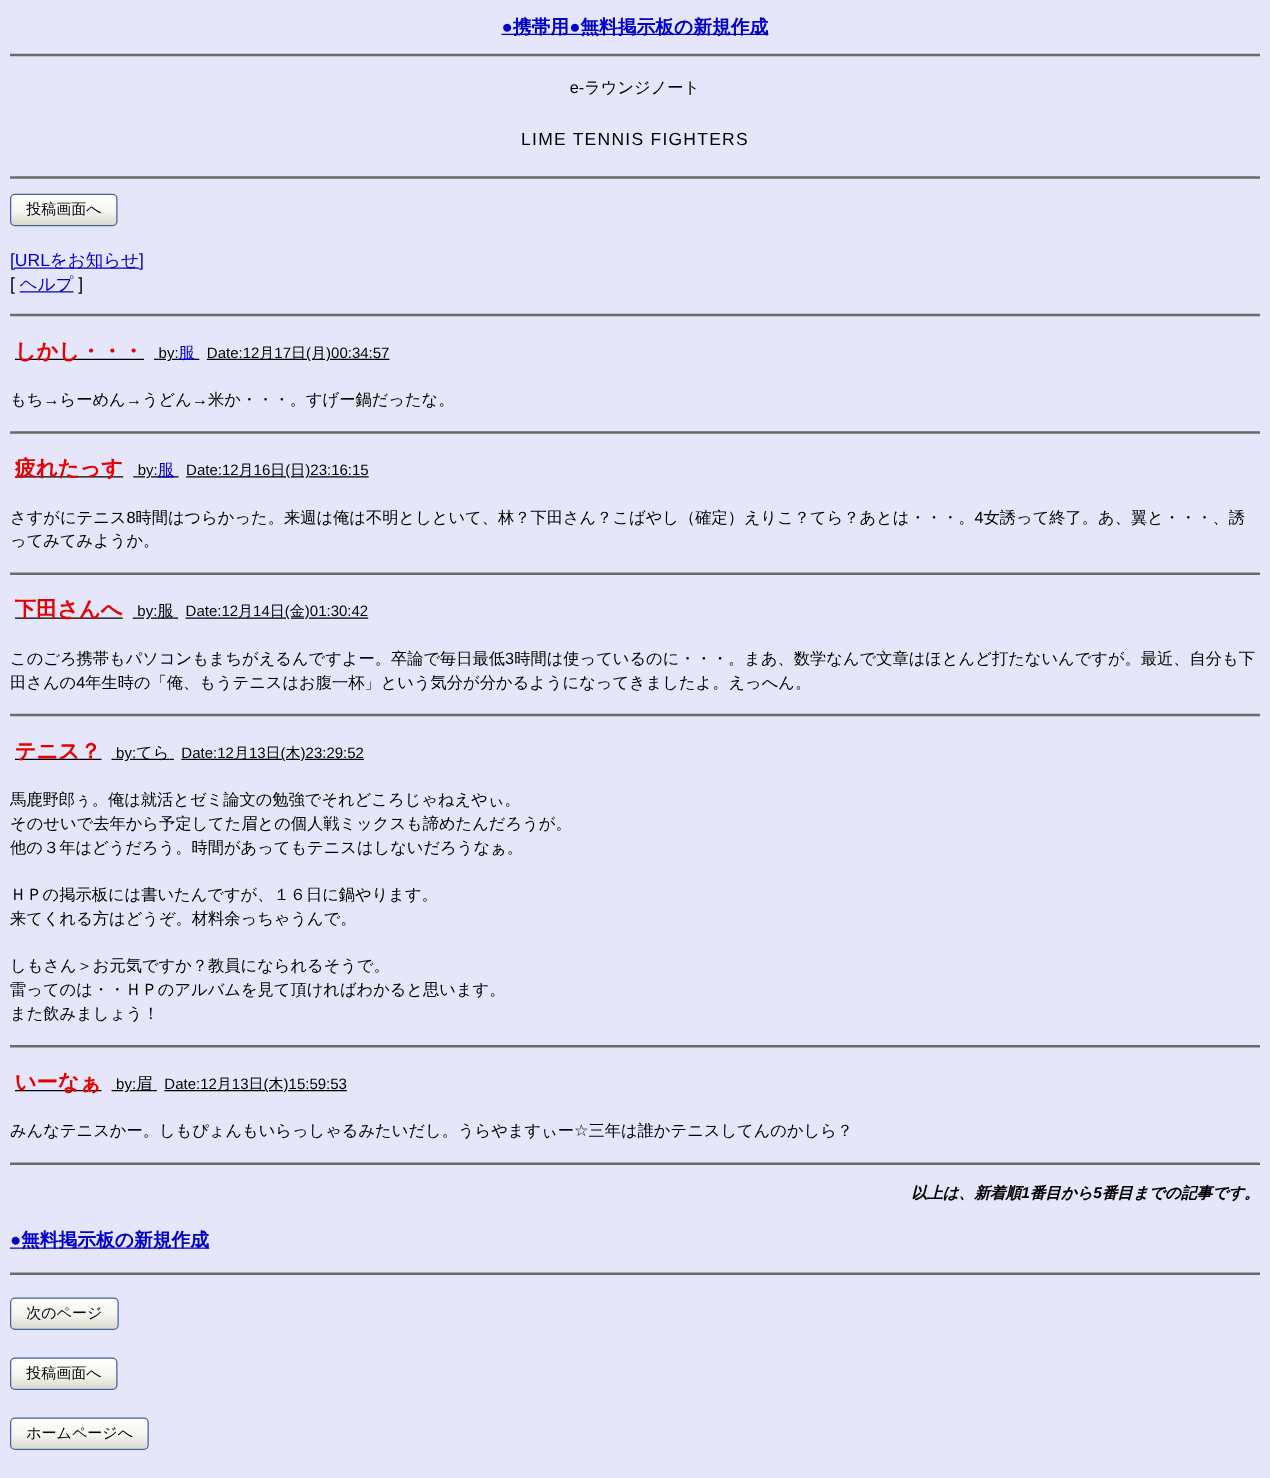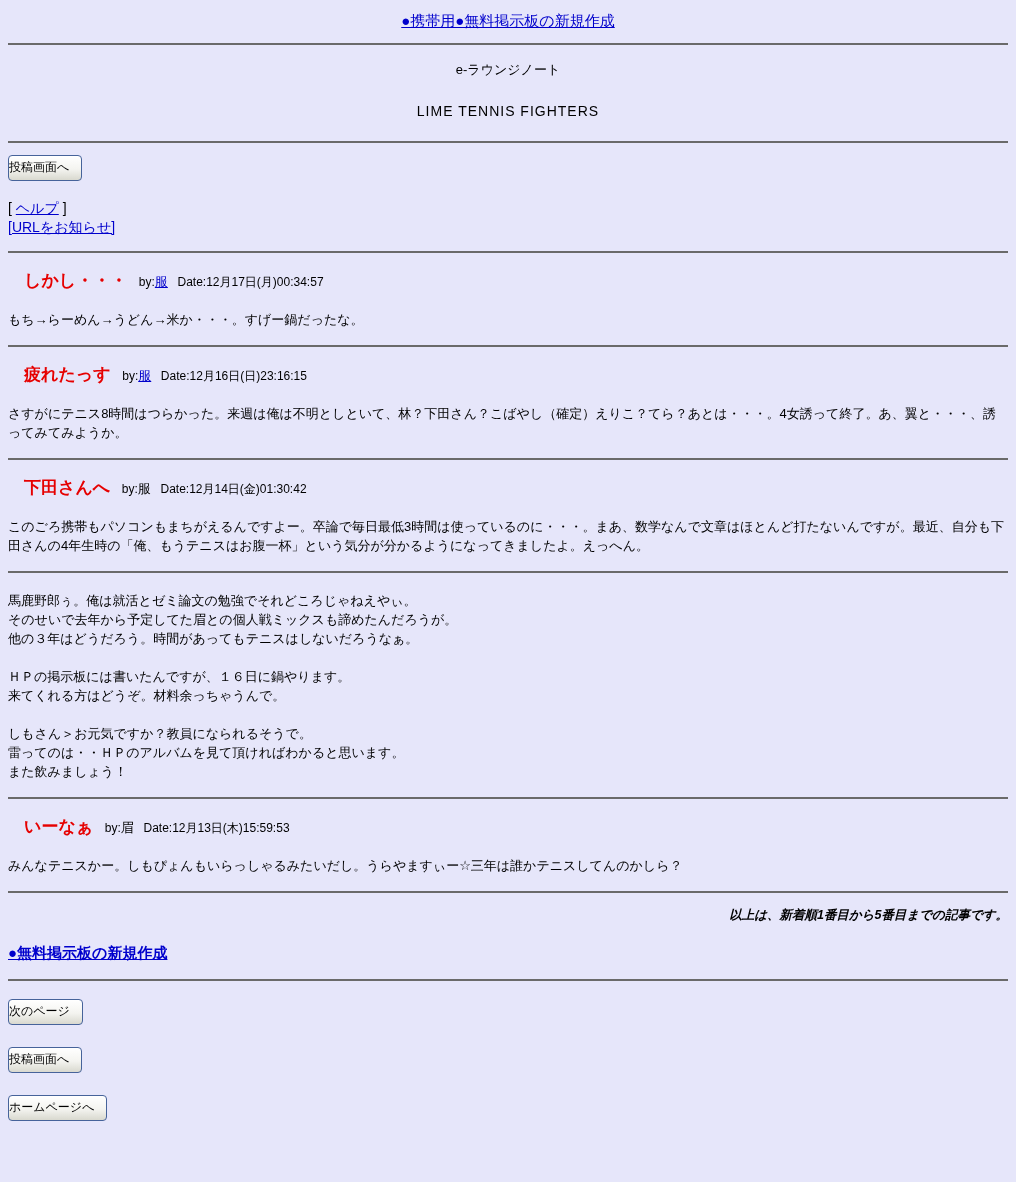--- a/index.html
+++ b/index.html
@@ -14,50 +14,50 @@
     width: 1016px;
     box-sizing: border-box;
   }
   .page {
     padding: 8px 8px 0 8px;
   }
   a { color: #0000CC; text-decoration: underline; cursor: pointer; }
   .center { text-align: center; }
 
   .top-link-row { margin: 4px 0 0 0; }
-  .top-link { font-size: 15px; font-weight: normal; }
+  .top-link { font-size: 15px; font-weight: bold; }
 
   .hr {
     border: 0;
     border-top: 2px solid #6a6a6a;
     height: 0;
     margin: 12px 0;
   }
 
   .board-name { font-size: 13px; margin: 16px 0 0 0; text-align: center; }
   .board-sub  { font-size: 14px; margin: 24px 0 22px 0; letter-spacing: 1px; }
 
   .btn {
     font-family: inherit;
     font-size: 12px;
     color: #000;
-    padding: 3px 12px 4px 0;
+    padding: 3px 12px 4px 12px;
     background: linear-gradient(to bottom, #ffffff 0%, #f4f4f0 55%, #d9d9cf 100%);
     border: 1px solid #46639a;
     border-radius: 4px;
     box-shadow: inset 0 1px 0 #ffffff;
     cursor: pointer;
   }
   .btn-row { margin: 8px 0 16px 0; }
   .btn-stack { margin: 0 0 22px 0; }
 
   .bracket-links { margin: 18px 0 14px 0; line-height: 19px; font-size: 14px; }
 
   .post { margin: 0; }
-  .post-header { margin: 16px 0 8px 16px; }
+  .post-header { margin: 16px 0 8px 4px; text-decoration: underline; }
   .post-title {
     color: #E60000;
     font-weight: bold;
     font-size: 17px;
     margin-right: 8px;
   }
   .by-label { font-size: 12px; color: #000; }
   .author { font-size: 13px; }
   .post-date { font-size: 12px; color: #000; margin-left: 6px; }
   .post-body {
@@ -90,22 +90,22 @@
   <div class="center board-name">e-ラウンジノート</div>
   <div class="center board-sub">LIME TENNIS FIGHTERS</div>
 
   <hr class="hr">
 
   <div class="btn-row">
     <button class="btn">投稿画面へ</button>
   </div>
 
   <div class="bracket-links">
+    <div><a>[URLをお知らせ]</a></div>
     <div><span>[ </span><a>ヘルプ</a><span> ]</span></div>
-    <div><a>[URLをお知らせ]</a></div>
   </div>
 
   <hr class="hr">
 
   <div class="post">
     <div class="post-header">
       <span class="post-title">しかし・・・</span>
       <span class="by-label">by:</span><a class="author">服</a>
       <span class="post-date">Date:12月17日(月)00:34:57</span>
     </div>
@@ -130,20 +130,25 @@
       <span class="post-title">下田さんへ</span>
       <span class="by-label">by:</span><span class="author">服</span>
       <span class="post-date">Date:12月14日(金)01:30:42</span>
     </div>
     <div class="post-body">このごろ携帯もパソコンもまちがえるんですよー。卒論で毎日最低3時間は使っているのに・・・。まあ、数学なんで文章はほとんど打たないんですが。最近、自分も下田さんの4年生時の「俺、もうテニスはお腹一杯」という気分が分かるようになってきましたよ。えっへん。</div>
   </div>
 
   <hr class="hr">
 
   <div class="post">
+    <div class="post-header">
+      <span class="post-title">テニス？</span>
+      <span class="by-label">by:</span><span class="author">てら</span>
+      <span class="post-date">Date:12月13日(木)23:29:52</span>
+    </div>
     <div class="post-body">馬鹿野郎ぅ。俺は就活とゼミ論文の勉強でそれどころじゃねえやぃ。
 そのせいで去年から予定してた眉との個人戦ミックスも諦めたんだろうが。
 他の３年はどうだろう。時間があってもテニスはしないだろうなぁ。
 
 ＨＰの掲示板には書いたんですが、１６日に鍋やります。
 来てくれる方はどうぞ。材料余っちゃうんで。
 
 しもさん＞お元気ですか？教員になられるそうで。
 雷ってのは・・ＨＰのアルバムを見て頂ければわかると思います。
 また飲みましょう！</div>

